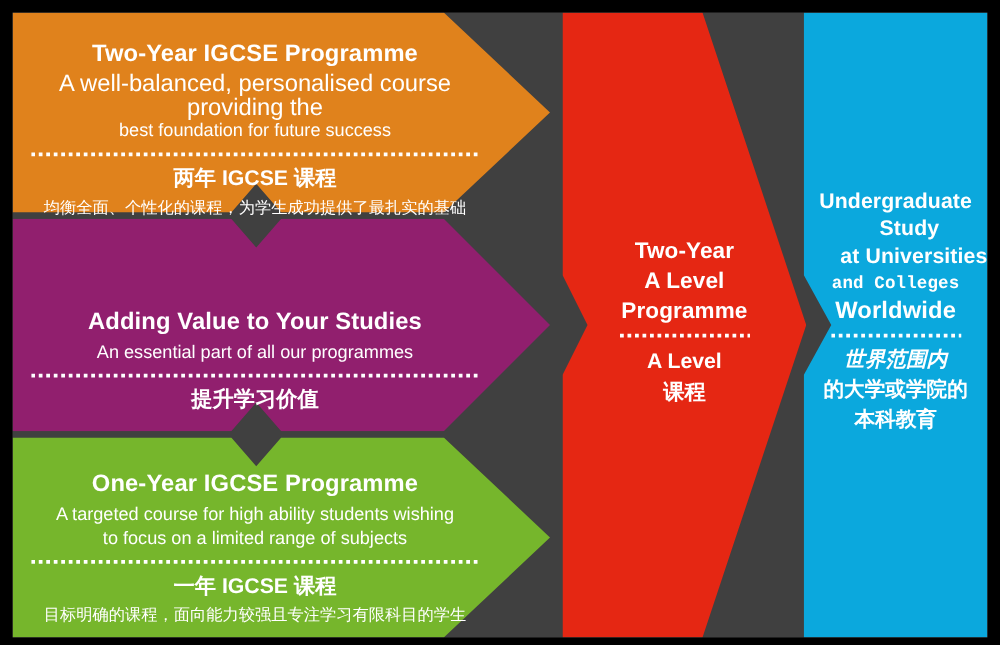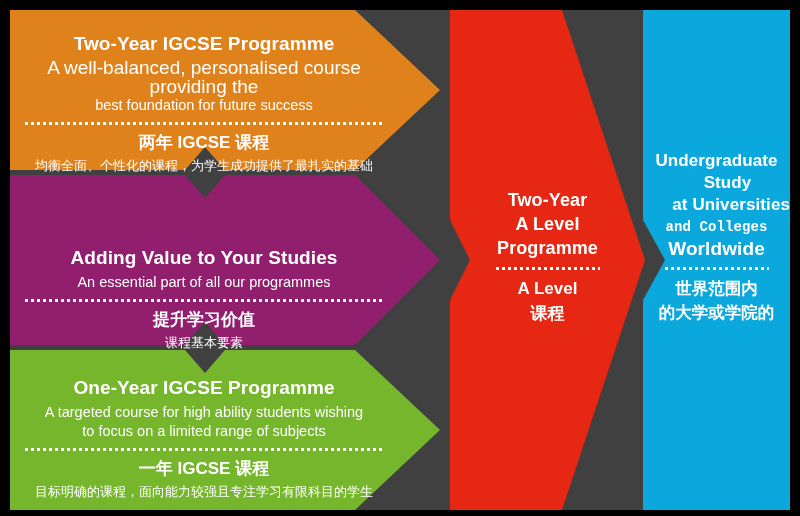--- a/index.html
+++ b/index.html
@@ -113,21 +113,20 @@
 
     <div class="leftband" style="top:165px; width:430px; height:170px;">
       <svg class="shape" viewBox="0 0 430 170" preserveAspectRatio="none">
         <path d="M175,0 L195,23 L215,0 L345,0 L430,85 L345,170 L215,170 L195,147 L175,170 L0,170 L0,0 Z" fill="#911F6E"></path>
       </svg>
       <div class="band-text" style="left:14px; top:39px; width:360px;margin-top:32px;">
         <div class="en-title" style="font-size:19px; line-height:24px;">Adding Value to Your Studies</div>
         <div class="en-sub" style="font-size:14.5px; line-height:19px; margin-top:3px;">An essential part of all our programmes</div>
         <div class="dotline" style="width:358px;"></div>
         <div class="zh-title" style="font-size:17px; line-height:23px;">提升学习价值</div>
-        <div class="zh-sub" style="font-size:13px; line-height:19px; margin-top:2px;">课程基本要素</div>
       </div>
     </div>
 
     <div class="leftband" style="top:340px; width:430px; height:180px;">
       <svg class="shape" viewBox="0 0 430 160" preserveAspectRatio="none">
         <path d="M175,0 L195,23 L215,0 L345,0 L430,80 L345,160 L0,160 L0,0 Z" fill="#76B62C"></path>
       </svg>
       <div class="band-text" style="left:14px; top:26px; width:360px;">
         <div class="en-title" style="font-size:19px; line-height:24px;">One-Year IGCSE Programme</div>
         <div class="en-sub" style="font-size:14.5px; line-height:19px; margin-top:3px;">A targeted course for high ability students wishing</div>
@@ -156,19 +155,20 @@
       <svg class="shape" viewBox="0 0 147 500" preserveAspectRatio="none" style="position:absolute; inset:0;">
         <path d="M0,0 L147,0 L147,500 L0,500 L0,290 L22,250 L0,210 Z" fill="#0BA8DD"></path>
       </svg>
       <div class="col-text" style="top:140px;">
         <div class="en-title" style="font-size:17px; line-height:22px;">Undergraduate</div>
         <div class="en-title" style="font-size:17px; line-height:22px;padding-left:22px;">Study</div>
         <div class="en-title" style="font-size:17px; line-height:22px;text-align:right;">at Universities</div>
         <div class="en-title" style="font-size:14px; line-height:22px;font-family:Liberation Mono, monospace;">and Colleges</div>
         <div class="en-title" style="font-size:19px; line-height:22px;">Worldwide</div>
         <div class="dotline" style="width:104px;"></div>
-        <div class="zh-title" style="font-size:16.5px; line-height:24px;">世界范围内</div>
+        <div class="zh-title" style="font-size:16.5px; line-height:24px;font-style:italic;">世界范围内</div>
         <div class="zh-title" style="font-size:16.5px; line-height:24px;">的大学或学院的</div>
+        <div class="zh-title" style="font-size:16.5px; line-height:24px;">本科教育</div>
       </div>
     </div>
 
   </div>
 </div>
 
 </body></html>

